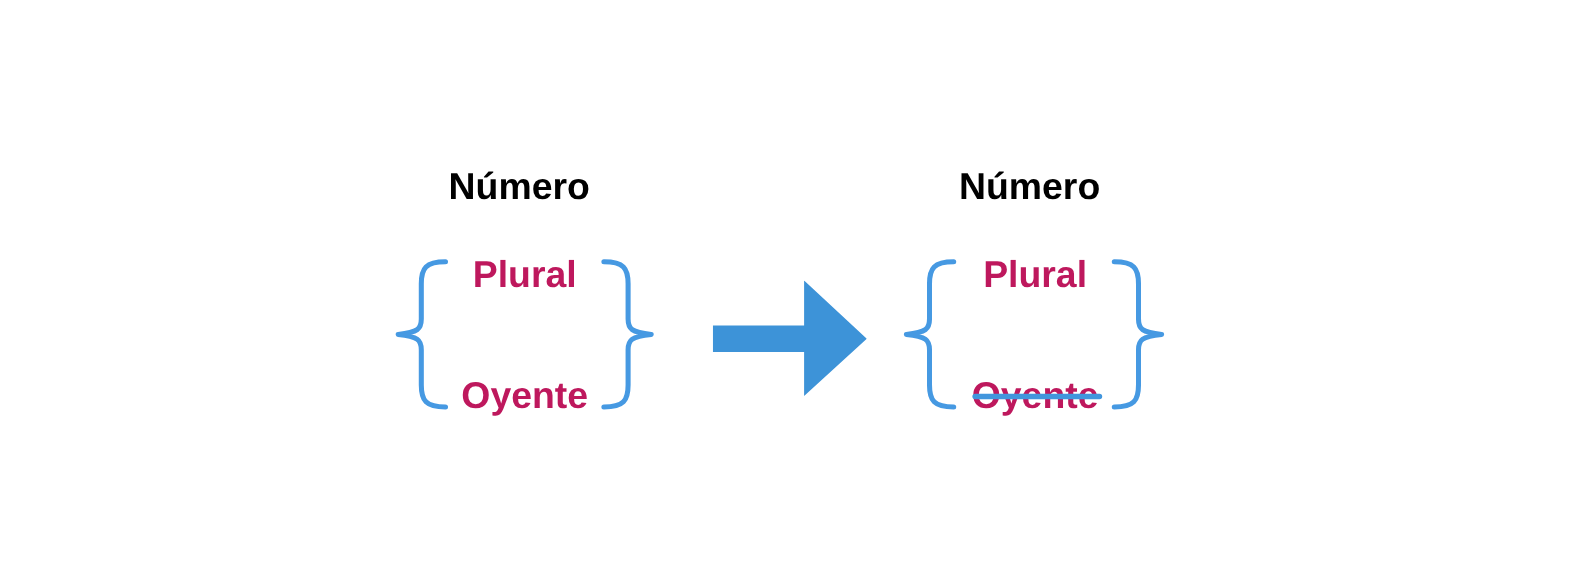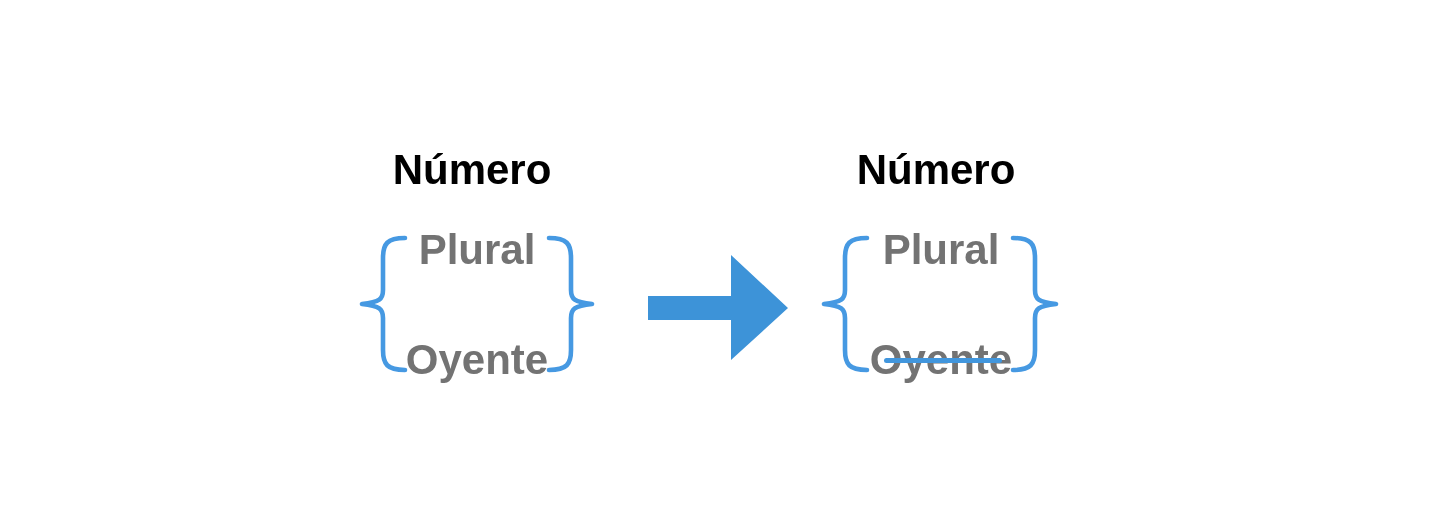--- a/index.html
+++ b/index.html
@@ -14,36 +14,36 @@
     background: #ffffff;
     overflow: hidden;
   }
   .group-title {
     position: absolute;
     width: 250px;
     height: 36px;
     display: flex;
     align-items: center;
     justify-content: center;
-    font-size: 42px;
+    font-size: 34px;
     font-weight: 700;
     color: #000000;
     letter-spacing: 0px;
     white-space: nowrap;
   }
   .item-label {
     position: absolute;
     width: 140px;
     height: 36px;
     display: flex;
     align-items: center;
     justify-content: center;
-    font-size: 42px;
+    font-size: 34px;
     font-weight: 700;
-    color: #737373;
+    color: #be185d;
     white-space: nowrap;
   }
   .brace {
     position: absolute;
     width: 52px;
     height: 140px;
   }
   .brace path {
     fill: none;
     stroke: #4699E2;

